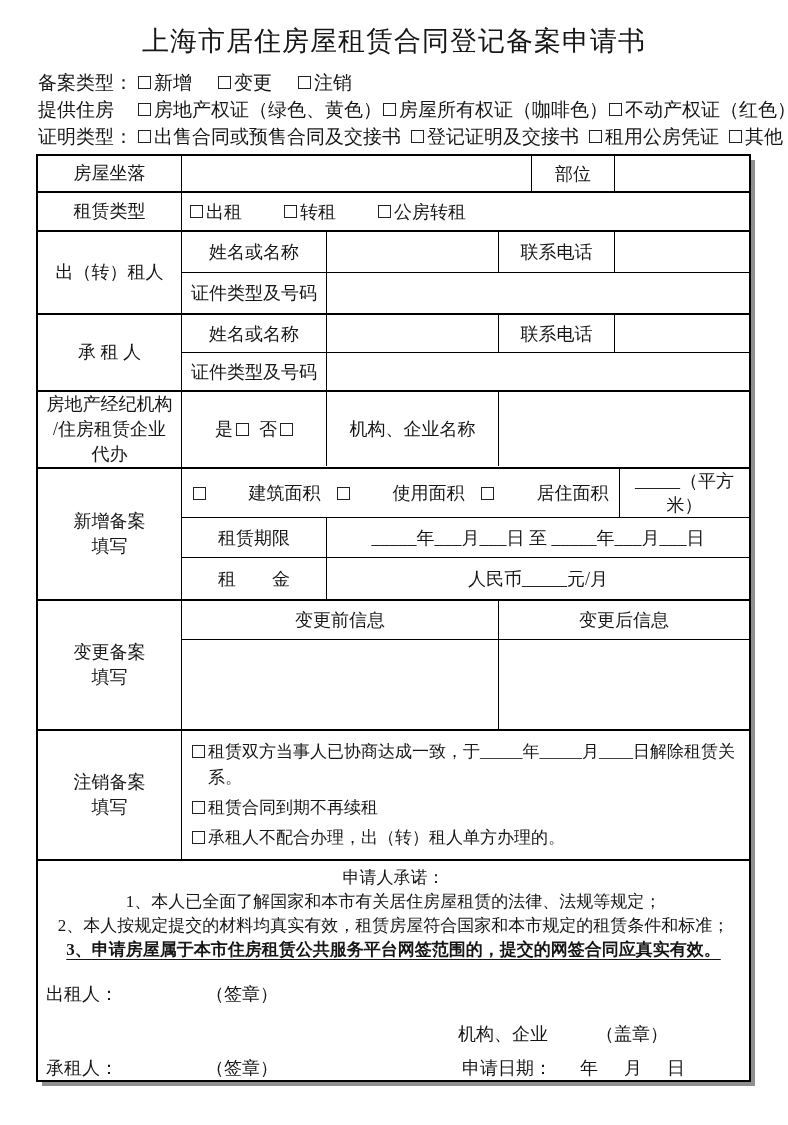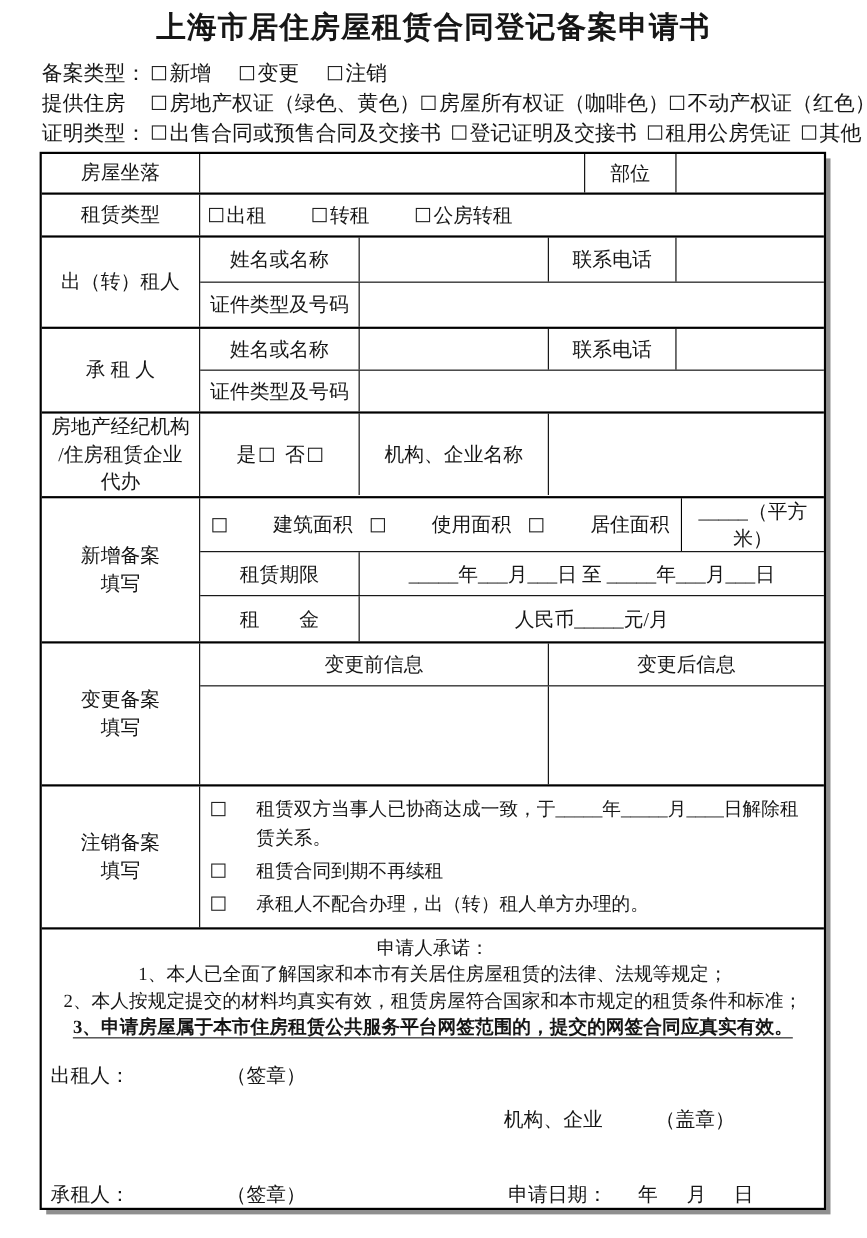--- a/index.html
+++ b/index.html
@@ -1,20 +1,20 @@
 <!DOCTYPE html>
 <html><head>
 <meta charset="utf-8">
 <style>
   * { box-sizing: border-box; margin: 0; padding: 0; }
   html,body { width: 788px; background: #ffffff; }
   body { font-family: "Liberation Serif", "DejaVu Serif", serif; color: #161616; }
   .page { position: relative; width: 788px; height: 1125px; background: #fff; overflow: hidden; }
 
-  .title { padding-top: 7px; text-align: center; font-size: 27px; font-weight: bold; letter-spacing: 1px; }
+  .title { padding-top: 23px; text-align: center; font-size: 27px; font-weight: normal; letter-spacing: 1px; }
 
   .hdr { margin: 10px 28px 0 38px; font-size: 19px; }
   .hdr-line { display: flex; align-items: center; height: 27px; white-space: nowrap; }
   .hdr-label { flex: 0 0 100px; }
   .opt { display: inline-flex; align-items: center; }
   .gap26 .opt { margin-right: 26px; }
   .gap10 .opt { margin-right: 10px; }
   .gap0  .opt { margin-right: 1px; }
 
   .cb { display: inline-block; width: 13px; height: 13px; border: 1px solid #222; margin-right: 3px; background: #fff; flex: 0 0 13px; }
@@ -39,34 +39,34 @@
   .h38 { min-height: 38px; } .h36 { min-height: 36px; } .h42 { min-height: 42px; } .h74 { min-height: 74px; }
   .h90 { min-height: 90px; } .h112 { min-height: 112px; }
   .lease-opts .opt { margin-right: 42px; }
   .area-opts { justify-content: center; }
   .area-opts .opt { margin-right: 16px; gap: 40px; }
   .area-opts .opt:last-child { margin-right: 0; }
 
   .cancel-cell { flex-direction: column; align-items: flex-start; justify-content: center; padding: 6px 10px; font-size: 17px; line-height: 26px; }
   .cancel-item { display: flex; align-items: flex-start; margin: 2px 0; }
   .cancel-item .cb { margin-top: 6px; }
-  .cancel-text { display: inline; margin-left: 25px; }
+  .cancel-text { display: inline; }
 
   .pledge { display: block; width: 100%; padding: 5px 8px 0 8px; font-size: 17px; line-height: 24px; text-align: center; }
   .pledge-line { display: block; }
   .pledge-line.em { font-weight: bold; text-decoration: underline; text-underline-offset: 4px; }
 
   .sig-row { display: flex; align-items: flex-end; font-size: 18px; padding-left: 8px; white-space: nowrap; }
   .rowA { margin-top: 20px; }
   .rowB { margin-top: 16px; }
   .rowC { margin-top: 10px; }
   .sealA { margin-left: 88px; }
   .orgl { margin-left: 412px; }
   .orgseal { margin-left: 48px; }
-  .datel { margin-left: 184px; margin-top: 34px; }
+  .datel { margin-left: 184px; }
   .yl { margin-left: 28px; } .ml { margin-left: 26px; } .dl { margin-left: 25px; }
 </style>
 </head>
 <body>
 
 <div class="page">
 
   <div class="title">上海市居住房屋租赁合同登记备案申请书</div>
 
   <div class="hdr">

